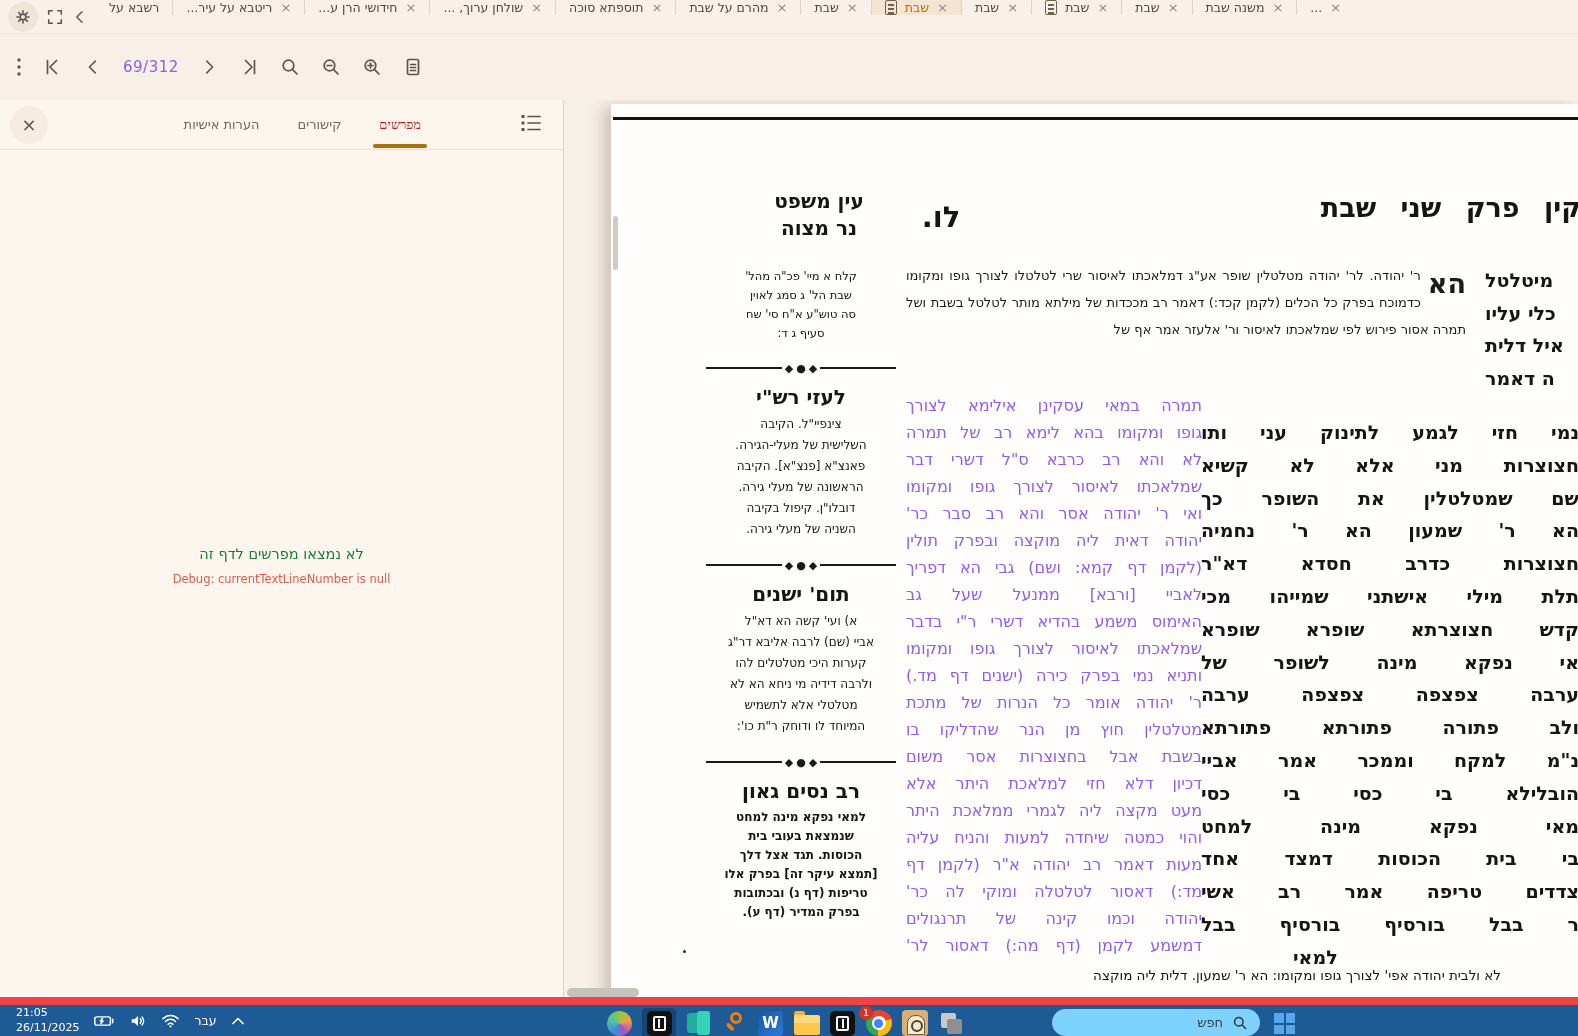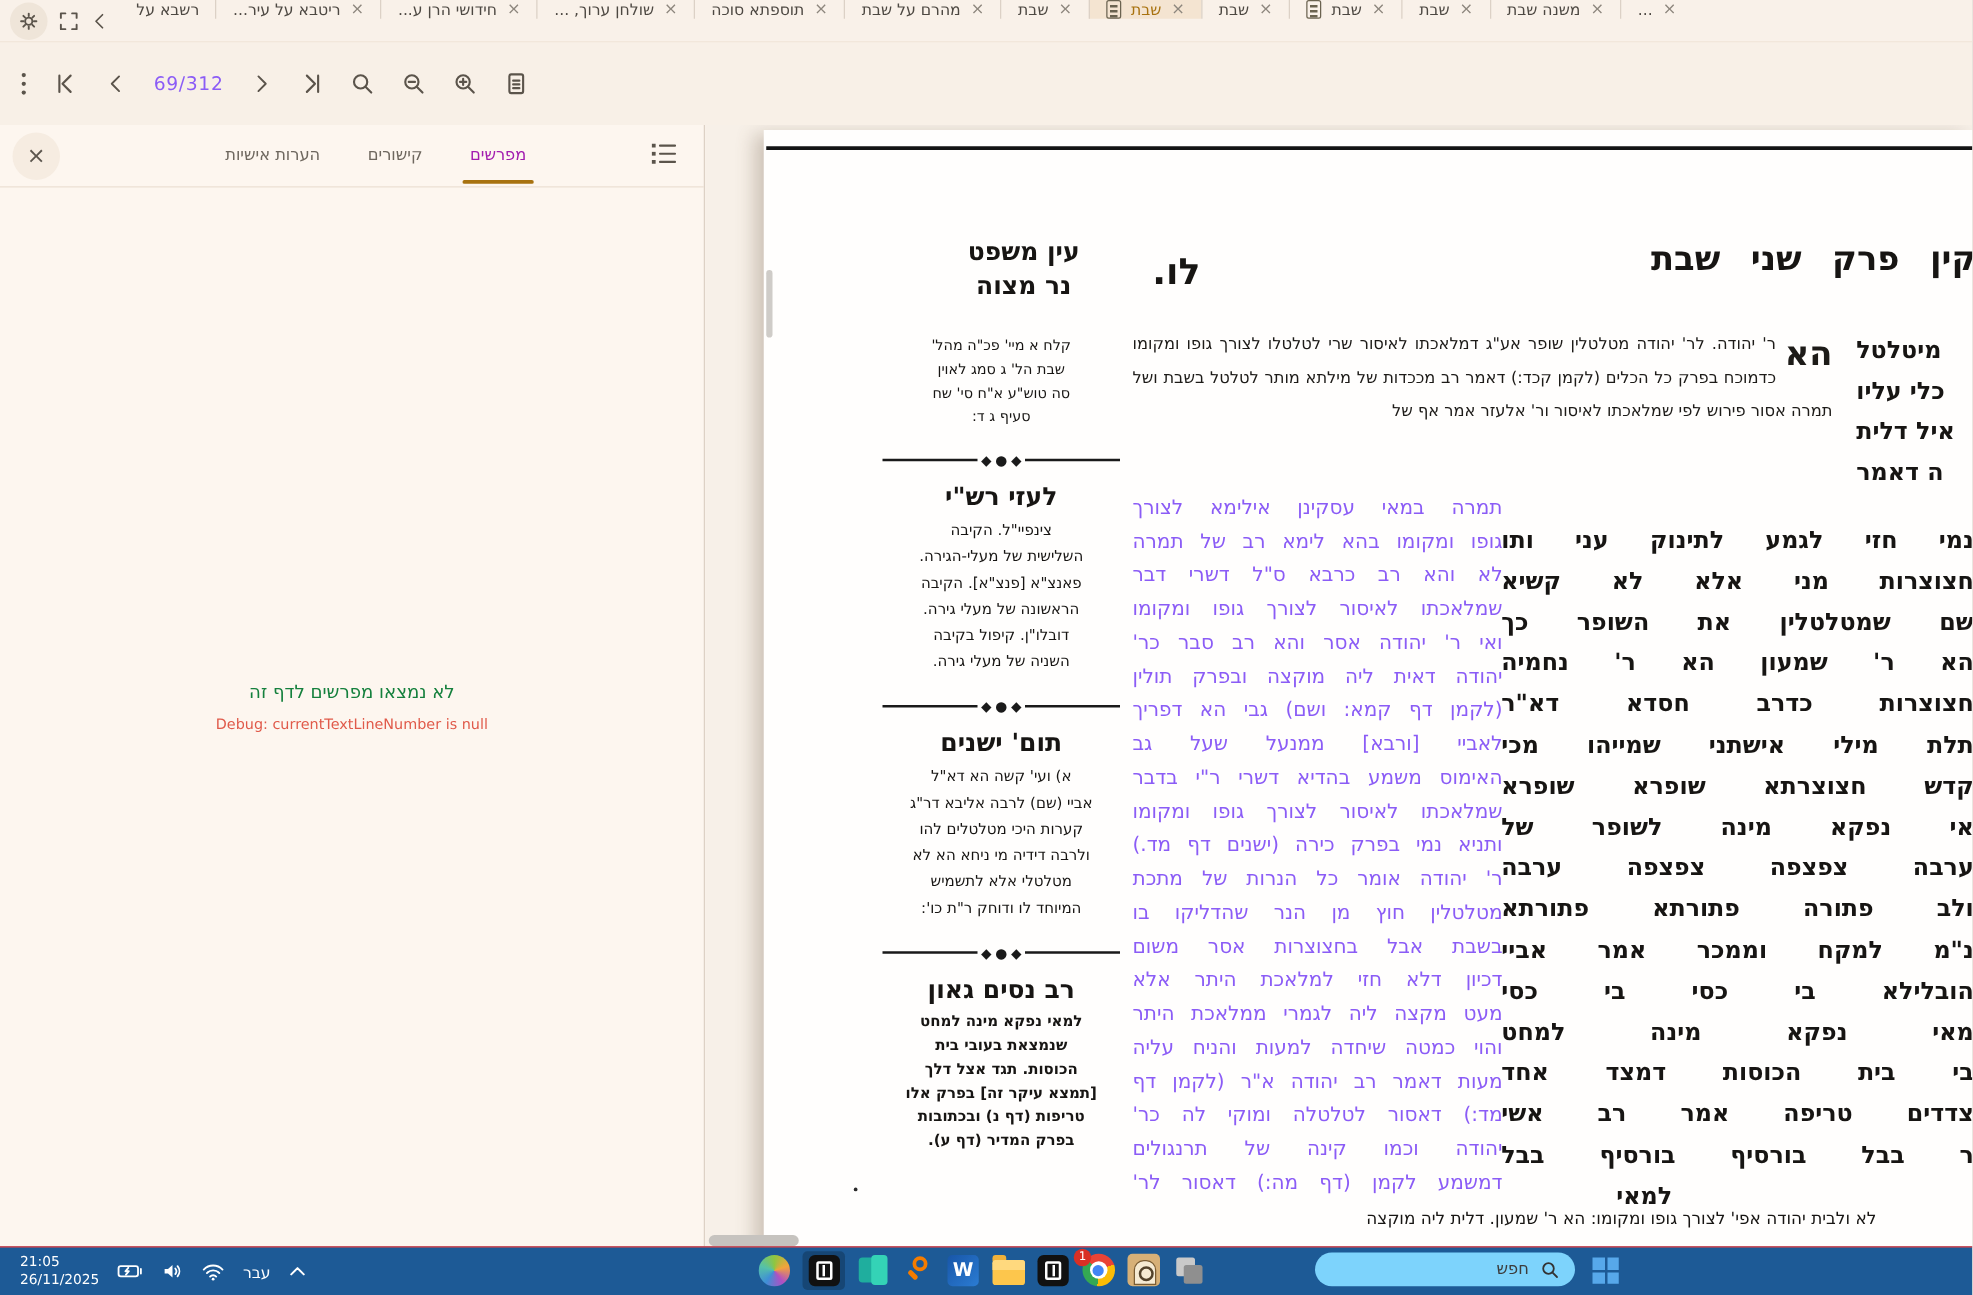--- a/index.html
+++ b/index.html
@@ -34,21 +34,21 @@
 
   
   .panel{position:absolute;left:0;top:100px;width:564px;height:900px;background:#fdf6ef;
          border-right:1px solid #ddd1c5;}
   .panel-header{height:50px;display:flex;align-items:center;border-bottom:1px solid #ebdfd3;
                 padding:0 10px;}
   .close-btn{width:38px;height:38px;border-radius:50%;background:#f6ece1;display:flex;
              align-items:center;justify-content:center;color:#5c564e;font-size:18px;}
   .panel-tabs{margin-left:auto;display:flex;gap:38px;align-items:center;}
   .ptab{font-size:13px;color:#6e675e;position:relative;cursor:default;}
-  .ptab.active{color:#a21caf;}
+  .ptab.active{color:#b91c1c;font-family:Liberation Serif, serif;}
   .ptab.active::after{content:"";position:absolute;left:-6px;right:-6px;bottom:-15px;height:3.5px;
                       border-radius:2px;background:#a8720f;}
   .panel-list-icon{margin-left:98px;margin-right:10px;}
   .panel-message{position:absolute;left:0;top:446px;width:100%;text-align:center;}
   .empty-msg{color:#15803d;font-size:14.5px;}
   .debug-msg{color:#e05a4a;font-size:11.5px;margin-top:10px;font-family:"DejaVu Sans",sans-serif;}
 
   
   .doc-area{position:absolute;left:565px;top:100px;width:1013px;height:900px;background:#f7f0e8;overflow:hidden;}
   .page{position:absolute;left:46px;top:4px;width:968px;height:896px;background:#fffefd;overflow:hidden;
@@ -79,21 +79,21 @@
   .sec-lines{font-size:12px;line-height:21px;text-align:center;margin-top:4px;}
   .sec-lines.rng{font-size:12px;font-weight:700;line-height:19px;}
   .bottom-partial{position:absolute;left:2px;top:863px;width:888px;font-size:13.5px;white-space:nowrap;
                   overflow:hidden;}
   .page-dot{position:absolute;left:72px;top:846px;width:3px;height:3px;border-radius:50%;background:#2a2a2a;}
   .vscroll{position:absolute;left:2px;top:112px;width:5px;height:54px;background:#cfccc8;border-radius:3px;}
   .hscroll{position:absolute;left:2px;bottom:3px;width:72px;height:9px;background:#c6c3bf;border-radius:5px;}
 
   
   .taskbar{position:absolute;left:0;bottom:0;width:1578px;height:39px;background:#1d5a96;
-           border-top:1px solid #ef4444;display:flex;align-items:center;color:#fff;margin-top:41px;}
+           border-top:8px solid #ef4444;display:flex;align-items:center;color:#fff;margin-top:41px;}
   .tb-left{display:flex;align-items:center;gap:14px;padding-left:16px;}
   .clock{font-size:11px;line-height:1.3;text-align:left;}
   .tb-lang{font-size:12.5px;}
   svg.tbi{stroke:#fff;fill:none;stroke-width:1.6;stroke-linecap:round;stroke-linejoin:round;}
   .tb-icons{position:absolute;left:606px;top:0;height:36px;display:flex;gap:9px;align-items:center;}
   .app{width:27px;height:27px;display:flex;align-items:center;justify-content:center;position:relative;}
   .app-tile{background:rgba(0,0,0,.22);border-radius:4px;width:34px;height:31px;display:flex;
             align-items:center;justify-content:center;}
   .sphere{width:25px;height:25px;border-radius:50%;
           background:conic-gradient(#8ec641,#f2a33c,#b04fc4,#3f8fd6,#55c1a9,#8ec641);}

